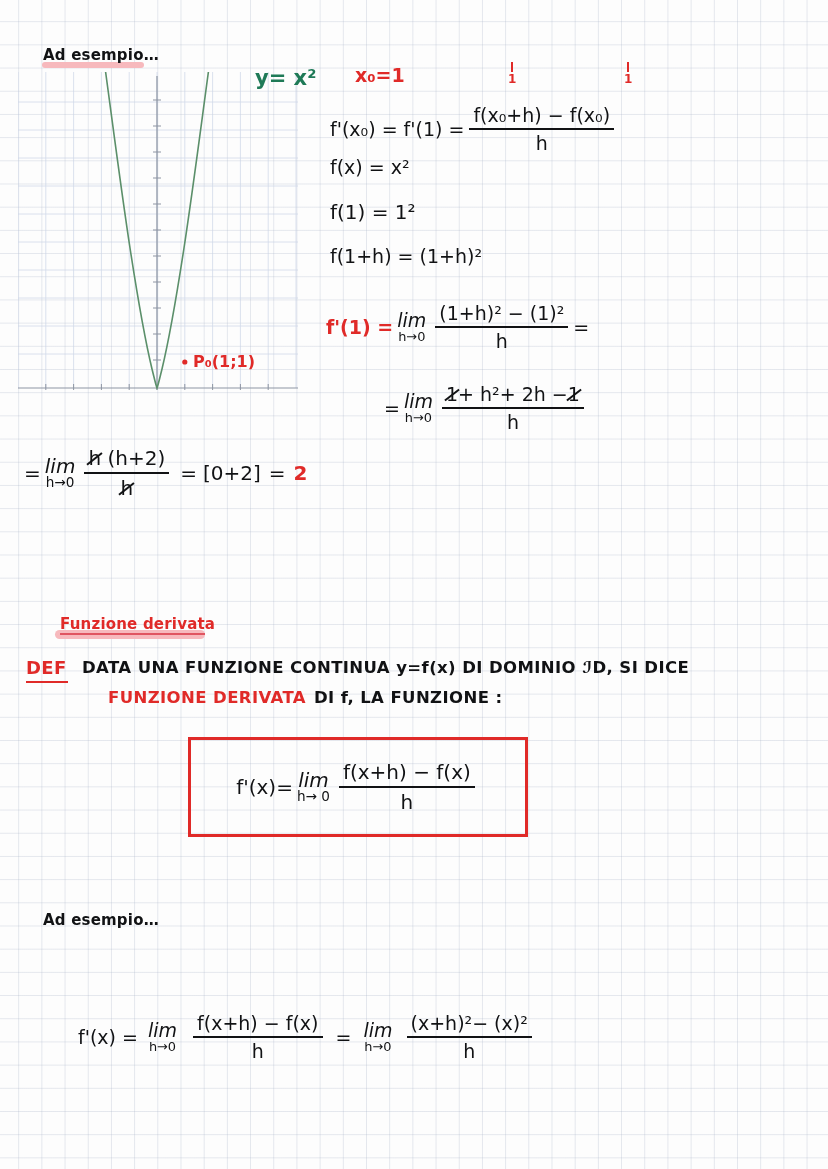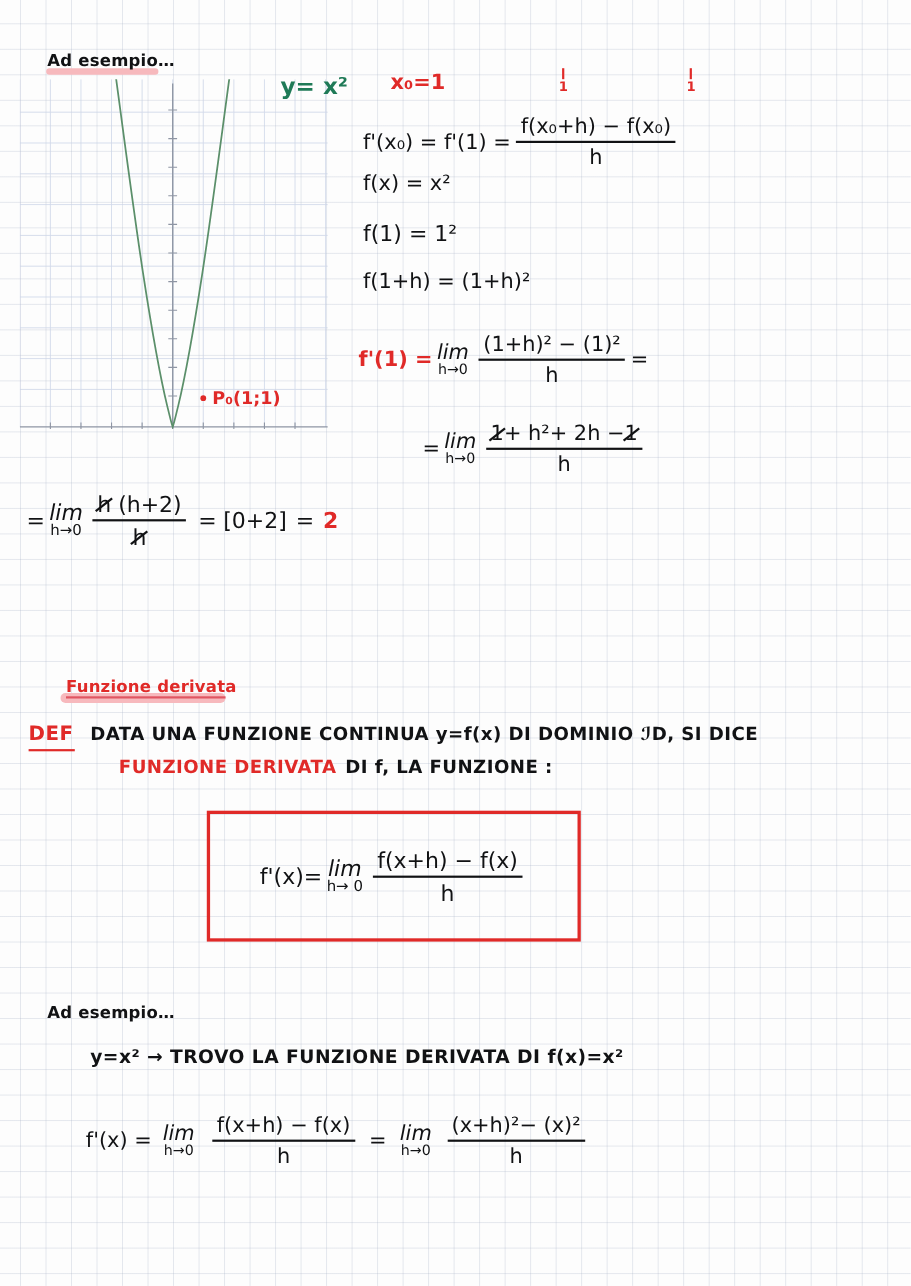--- a/index.html
+++ b/index.html
@@ -288,38 +288,37 @@
 
   <div class="abs hand hand-print red" style="left:26px; top:659px; font-size:18px;">DEF</div>
   <div class="abs" style="left:26px; top:681px; width:42px; height:2px; background:#e02a28;"></div>
 
   <div class="abs hand hand-print" style="left:82px; top:660px; font-size:16.5px;">DATA UNA FUNZIONE CONTINUA  y=f(x)  DI DOMINIO  ℐD,  SI  DICE</div>
   <div class="abs math hand-print" style="left:108px; top:688px; font-size:16.5px;">
     <span class="red">FUNZIONE DERIVATA</span>
     <span style="margin-left:8px;">DI f, LA FUNZIONE :</span>
   </div>
 
-  <div class="abs" id="def-box" style="left:188px; top:737px; width:340px; height:119px;">
+  <div class="abs" id="def-box" style="left:188px; top:737px; width:340px; height:100px;">
     <span class="math" style="font-size:20px;">
       <span>f'(x)=</span>
       <span class="lim">
         <span class="lim-top">lim</span>
         <span class="lim-bot">h→ 0</span>
       </span>
       <span class="frac">
         <span class="num">f(x+h) − f(x)</span>
         <span class="bar"></span>
         <span class="den">h</span>
       </span>
     </span>
   </div>
 
   <div class="abs heading" style="left:43px; top:911px;">Ad esempio…</div>
 
-  <div class="abs hand hand-print" style="left:82px; top:953px; font-size:17px;">y=x²  →  TROVO  LA  FUNZIONE  DERIVATA  DI   f(x)=x²</div>
 
   <div class="abs math" style="left:78px; top:1012px; font-size:19px;justify-content:center;">
     <span>f'(x) =</span>
     <span class="lim" style="margin-left:10px;">
       <span class="lim-top">lim</span>
       <span class="lim-bot">h→0</span>
     </span>
     <span class="frac" style="margin-left:12px;">
       <span class="num">f(x+h) − f(x)</span>
       <span class="bar"></span>

